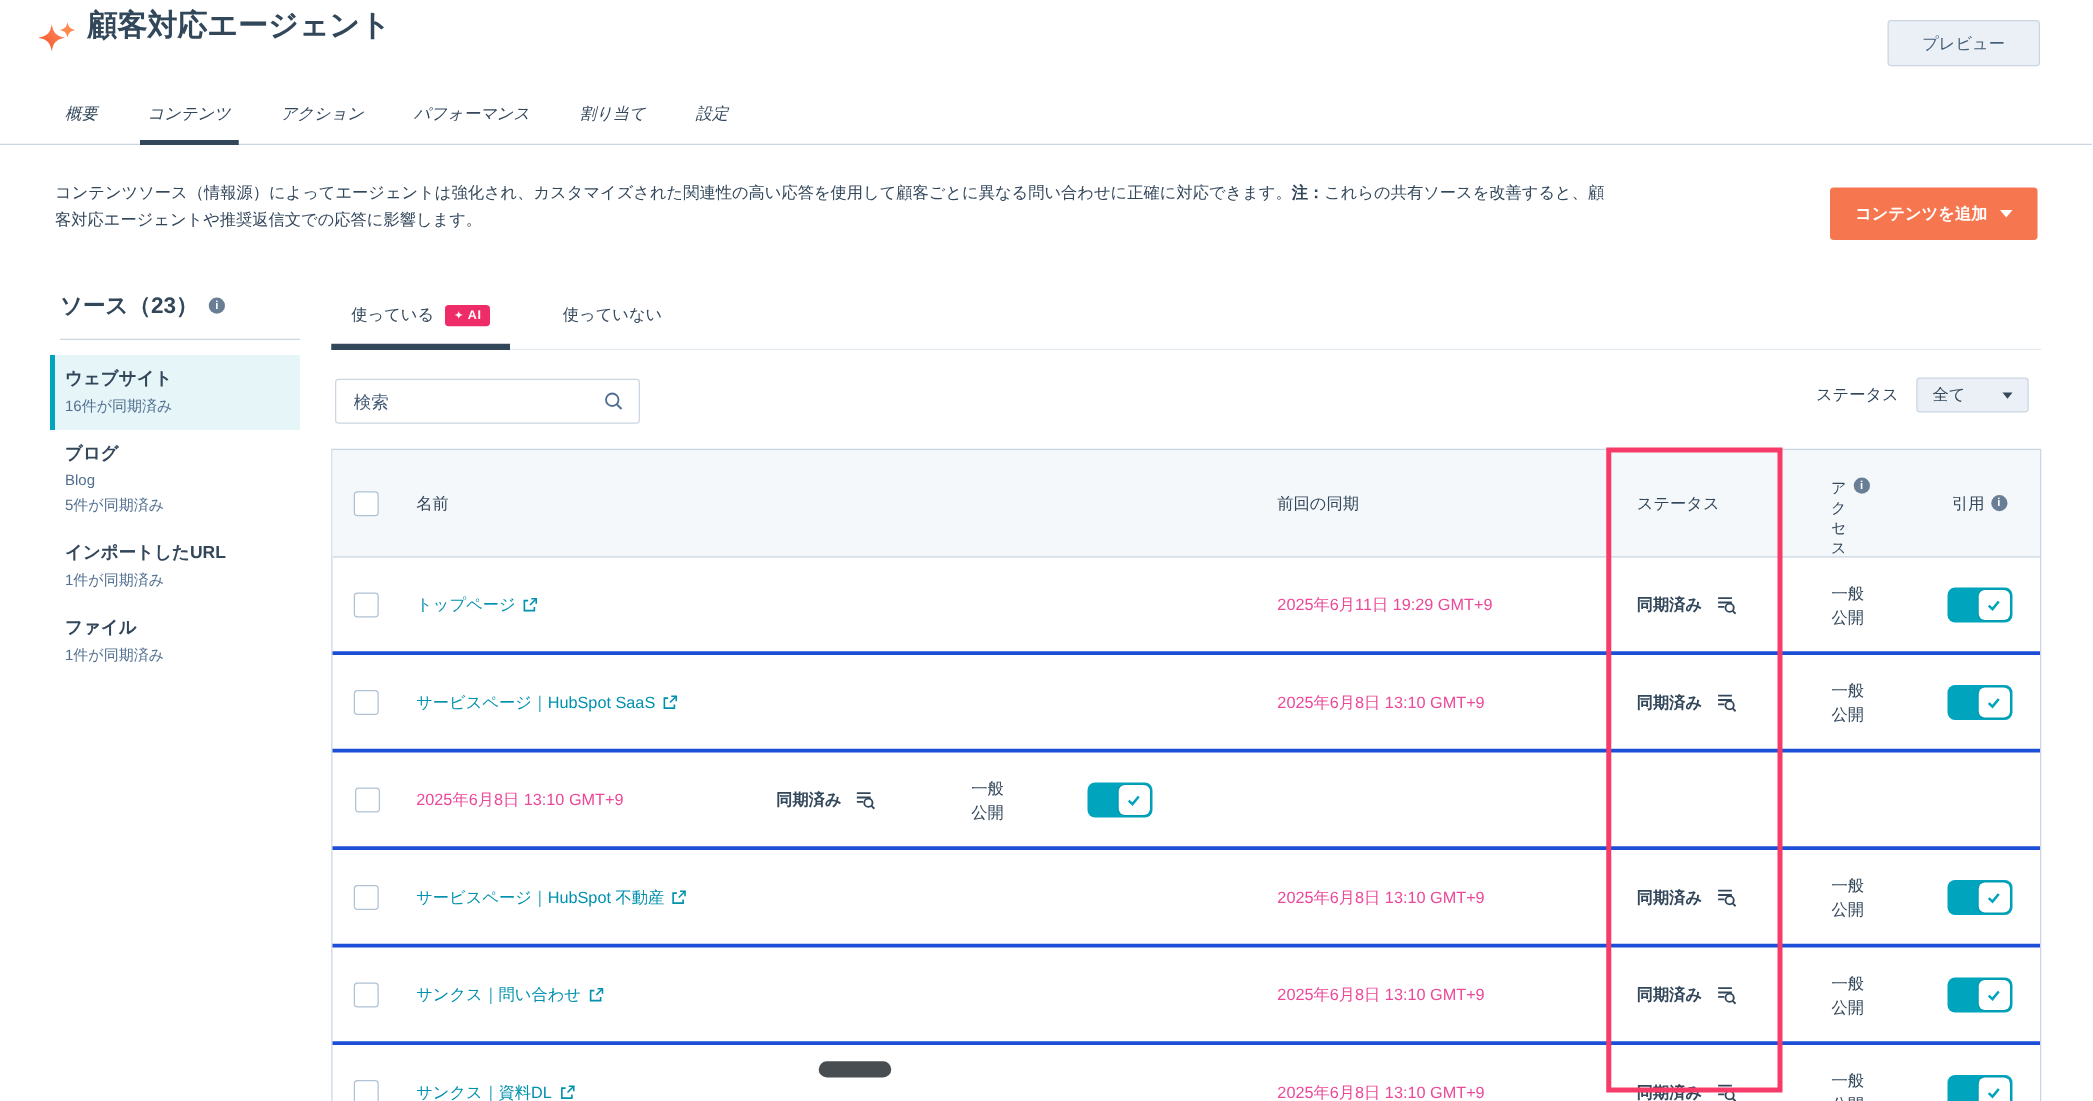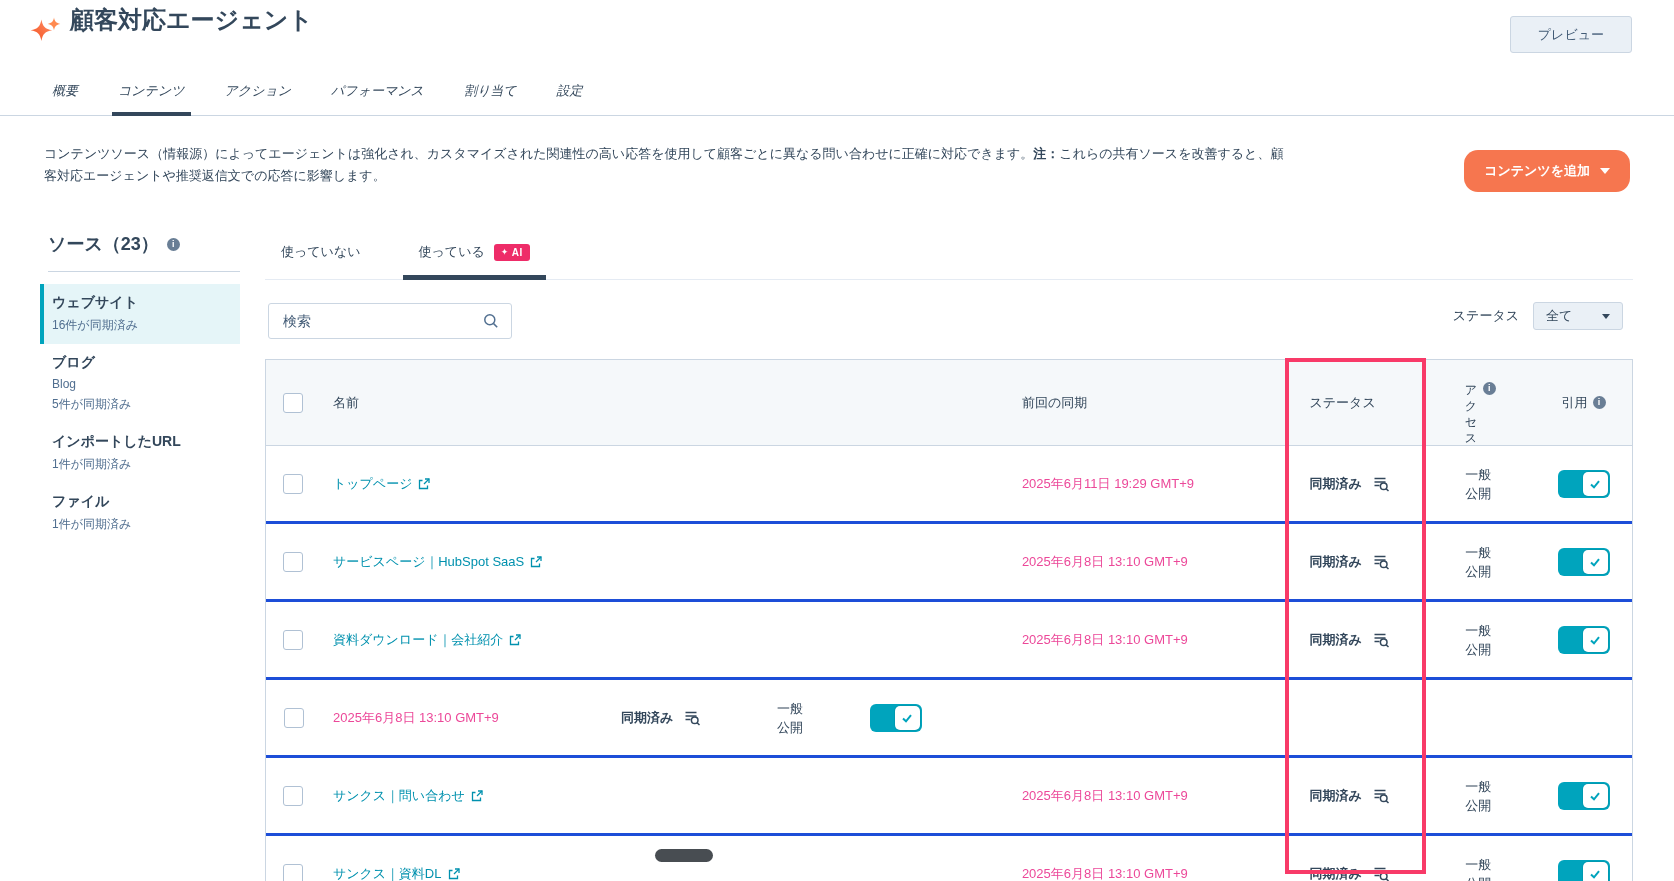--- a/index.html
+++ b/index.html
@@ -13,21 +13,21 @@
   .preview-btn{position:absolute;right:42px;top:16px;height:37px;padding:0 27px;display:flex;align-items:center;
     background:#eaf0f6;border:1px solid #cbd6e2;border-radius:3px;font-size:13px;font-weight:500;color:#425b76;cursor:pointer;}
   .tabs{position:absolute;left:46px;bottom:-1px;display:flex;gap:28px;font-style:italic;}
   .tab{padding:10px 6px 12px 6px;font-size:13px;color:#33475b;border-bottom:4px solid transparent;cursor:pointer;}
   .tab.active{font-weight:500;border-bottom-color:#33475b;}
 
   
   .intro{position:absolute;left:44px;top:143px;width:1245px;font-size:13px;line-height:22px;color:#33475b;}
   .intro b{font-weight:700;}
   .add-content-btn{position:absolute;right:44px;top:150px;height:42px;padding:0 20px;display:flex;align-items:center;gap:10px;
-    background:#f6764f;border:none;border-radius:14px;color:#fff;font-size:13px;font-weight:700;cursor:pointer;}
+    background:#f6764f;border:none;border-radius:3px;color:#fff;font-size:13px;font-weight:700;cursor:pointer;}
   .caret{width:0;height:0;border-left:5px solid transparent;border-right:5px solid transparent;border-top:6px solid #fff;}
   .caret.dark{border-top-color:#33475b;border-left-width:4px;border-right-width:4px;border-top-width:5px;}
 
   
   .sidebar{position:absolute;left:40px;top:232px;width:200px;}
   .sidebar-head{display:flex;align-items:center;gap:8px;padding-left:8px;}
   .sidebar-title{font-size:18px;font-weight:700;color:#33475b;}
   .sidebar hr{border:none;border-top:1px solid #cbd6e2;margin:15px 0 12px 8px;}
   .src-item{padding:10px 10px 10px 8px;border-left:4px solid transparent;cursor:pointer;}
   .src-item.selected{background:#e5f5f8;border-left-color:#00a4bd;}
@@ -145,29 +145,29 @@
     </div>
     <div class="src-item">
       <div class="src-label">ファイル</div>
       <div class="src-sub">1件が同期済み</div>
     </div>
   </div>
 
   <div class="main">
 
     <div class="usage-tabs">
-      <div class="usage-tab">
-        <span>使っていない</span>
-      </div>
       <div class="usage-tab active">
         <span>使っている</span>
         <span class="ai-badge">
             <span class="spark">✦</span>
             <span>AI</span>
           </span>
+      </div>
+      <div class="usage-tab">
+        <span>使っていない</span>
       </div>
     </div>
 
     <div class="controls">
       <div class="search-box">
         <input type="text" placeholder="検索" style="">
         <span>
           <svg width="16" height="16" viewBox="0 0 16 16" fill="none" stroke="#516f90" stroke-width="1.5">
             <circle cx="6.8" cy="6.8" r="5"></circle>
               <line x1="10.6" y1="10.6" x2="14.2" y2="14.2"></line>
@@ -276,57 +276,57 @@
                 </svg>
               </div>
             </div>
           </div>
       </div>
 
       <div class="trow">
         <div class="c-check">
             <div class="checkbox"></div>
           </div>
+        <div class="c-sync sync-date">2025年6月8日 13:10 GMT+9</div>
+        <div class="c-status">
+            <span class="status-text">同期済み</span>
+            <svg width="20" height="20" viewBox="0 0 20 20" fill="none" stroke="#33475b" stroke-width="1.5">
+              <path d="M3.5 4.5h11"></path>
+              <path d="M3.5 8h11"></path>
+              <path d="M3.5 11.5h5"></path>
+              <circle cx="12.7" cy="12.2" r="3.3"></circle>
+              <path d="M15.1 14.7L17.5 17"></path>
+            </svg>
+          </div>
+        <div class="c-access">
+            <div class="access-val">一般公開</div>
+          </div>
+        <div class="c-cite">
+            <div class="toggle">
+              <div class="knob">
+                <svg width="14" height="14" viewBox="0 0 14 14" fill="none" stroke="#00a4bd" stroke-width="2">
+                  <polyline points="3,7.5 6,10.3 11,4.2"></polyline>
+                </svg>
+              </div>
+            </div>
+          </div>
+      </div>
+
+      <div class="trow">
+        <div class="c-check">
+            <div class="checkbox"></div>
+          </div>
         <div class="c-name"><span class="name-link">
-              <span>資料ダウンロード｜会社紹介</span>
+              <span>サービスページ｜HubSpot 不動産</span>
               <svg width="12" height="12" viewBox="0 0 12 12" fill="none" stroke="#0091ae" stroke-width="1.3">
                 <path d="M4.5 2.5H1.5v8h8V7.5"></path>
                 <path d="M7 1h4v4"></path>
                 <path d="M11 1L6 6"></path>
               </svg>
             </span></div>
-        <div class="c-sync sync-date">2025年6月8日 13:10 GMT+9</div>
-        <div class="c-status">
-            <span class="status-text">同期済み</span>
-            <svg width="20" height="20" viewBox="0 0 20 20" fill="none" stroke="#33475b" stroke-width="1.5">
-              <path d="M3.5 4.5h11"></path>
-              <path d="M3.5 8h11"></path>
-              <path d="M3.5 11.5h5"></path>
-              <circle cx="12.7" cy="12.2" r="3.3"></circle>
-              <path d="M15.1 14.7L17.5 17"></path>
-            </svg>
-          </div>
-        <div class="c-access">
-            <div class="access-val">一般公開</div>
-          </div>
-        <div class="c-cite">
-            <div class="toggle">
-              <div class="knob">
-                <svg width="14" height="14" viewBox="0 0 14 14" fill="none" stroke="#00a4bd" stroke-width="2">
-                  <polyline points="3,7.5 6,10.3 11,4.2"></polyline>
-                </svg>
-              </div>
-            </div>
-          </div>
-      </div>
-
-      <div class="trow">
-        <div class="c-check">
-            <div class="checkbox"></div>
-          </div>
         <div class="c-sync sync-date">2025年6月8日 13:10 GMT+9</div>
         <div class="c-status">
             <span class="status-text">同期済み</span>
             <svg width="20" height="20" viewBox="0 0 20 20" fill="none" stroke="#33475b" stroke-width="1.5">
               <path d="M3.5 4.5h11"></path>
               <path d="M3.5 8h11"></path>
               <path d="M3.5 11.5h5"></path>
               <circle cx="12.7" cy="12.2" r="3.3"></circle>
               <path d="M15.1 14.7L17.5 17"></path>
             </svg>

